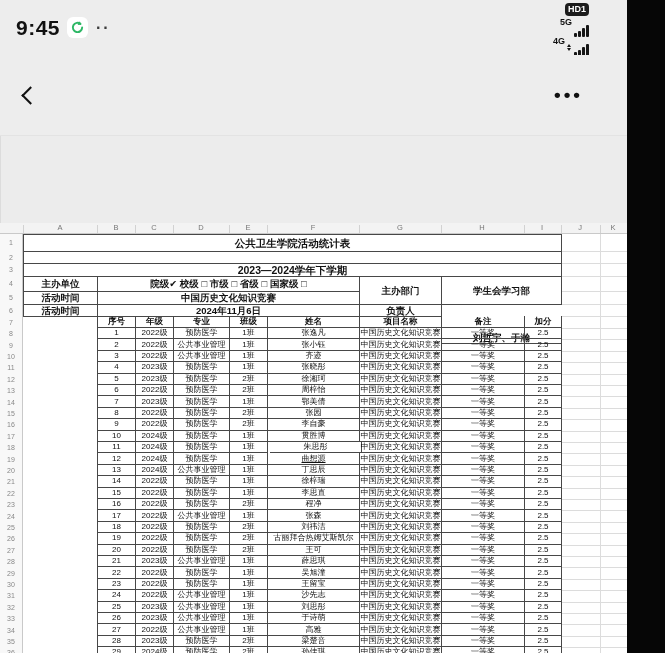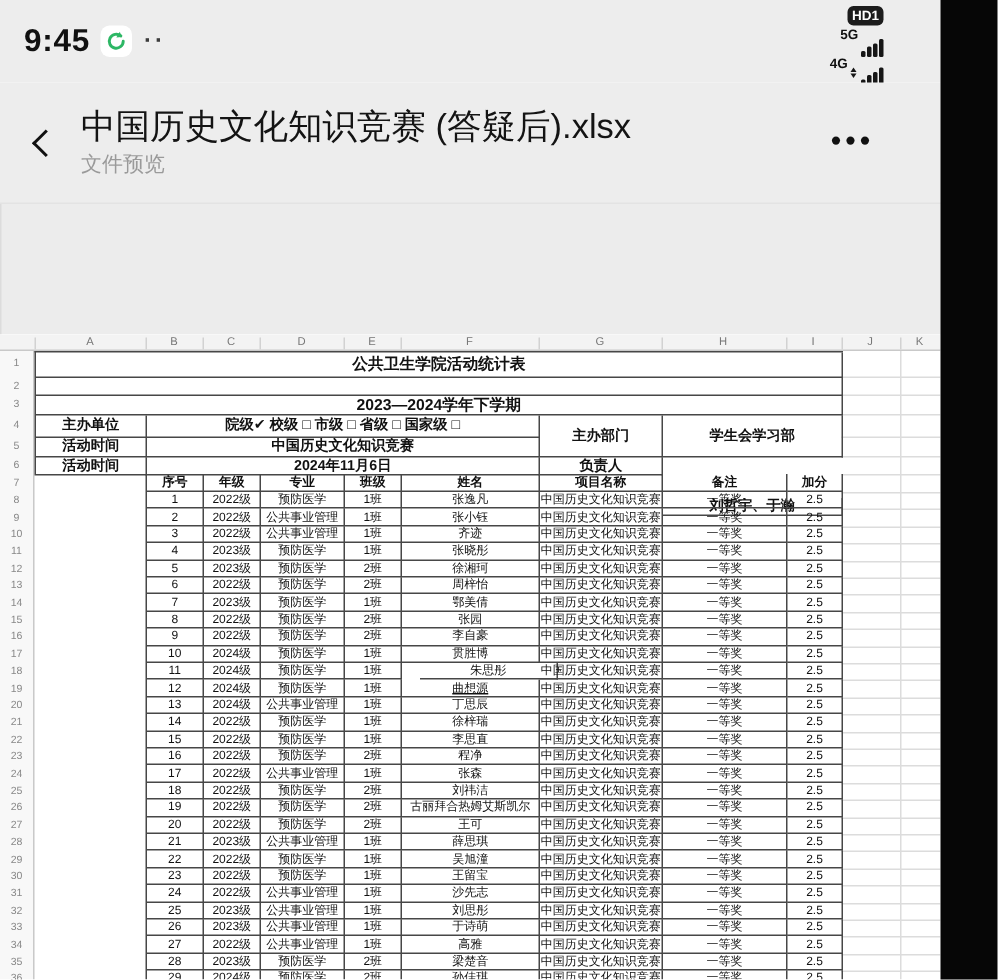--- a/index.html
+++ b/index.html
@@ -127,24 +127,20 @@
     <span class="battery">
       <span class="battery-body">100</span>
       <span class="battery-nub"></span>
     </span>
   </div>
 </div>
 
 <div class="doc-header">
   <div class="back-btn">
     <span class="chevron"></span>
-  </div>
-  <div class="title-block">
-    <div class="doc-title">中国历史文化知识竞赛 (答疑后).xlsx</div>
-    <div class="doc-subtitle">文件预览</div>
   </div>
   <div class="more-btn">•••</div>
 </div>
 
 <div class="tab-strip">
   <div class="tab-rest"></div>
 </div>
 
 <div class="sheet">
   <div class="colhead">
@@ -353,21 +349,21 @@
       <div class="cell dcell" style="left: 76px; top: 114.6px; width: 56px; height: 11.4px;">预防医学</div>
       <div class="cell dcell" style="left: 132px; top: 114.6px; width: 38px; height: 11.4px;">1班</div>
       <div class="cell dcell" style="left: 170px; top: 114.6px; width: 92px; height: 11.4px;">贯胜博</div>
       <div class="cell dcell" style="left: 262px; top: 114.6px; width: 82px; height: 11.4px;">中国历史文化知识竞赛</div>
       <div class="cell dcell" style="left: 344px; top: 114.6px; width: 83px; height: 11.4px;">一等奖</div>
       <div class="cell dcell" style="left: 427px; top: 114.6px; width: 37px; height: 11.4px;">2.5</div>
       <div class="cell dcell" style="left: 0px; top: 126px; width: 38px; height: 11.4px;">11</div>
       <div class="cell dcell" style="left: 38px; top: 126px; width: 38px; height: 11.4px;">2024级</div>
       <div class="cell dcell" style="left: 76px; top: 126px; width: 56px; height: 11.4px;">预防医学</div>
       <div class="cell dcell" style="left: 132px; top: 126px; width: 38px; height: 11.4px;">1班</div>
-      <div class="cell dcell" style="left: 182px; top: 126px; width: 92px; height: 11.4px; font-family: Liberation Serif, serif;">朱思彤</div>
+      <div class="cell dcell" style="left: 172px; top: 126px; width: 92px; height: 11.4px; font-family: Liberation Serif, serif;">朱思彤</div>
       <div class="cell dcell" style="left: 262px; top: 126px; width: 82px; height: 11.4px;">中国历史文化知识竞赛</div>
       <div class="cell dcell" style="left: 344px; top: 126px; width: 83px; height: 11.4px;">一等奖</div>
       <div class="cell dcell" style="left: 427px; top: 126px; width: 37px; height: 11.4px;">2.5</div>
       <div class="cell dcell" style="left: 0px; top: 137.4px; width: 38px; height: 11.4px;">12</div>
       <div class="cell dcell" style="left: 38px; top: 137.4px; width: 38px; height: 11.4px;">2024级</div>
       <div class="cell dcell" style="left: 76px; top: 137.4px; width: 56px; height: 11.4px;">预防医学</div>
       <div class="cell dcell" style="left: 132px; top: 137.4px; width: 38px; height: 11.4px;">1班</div>
       <div class="cell dcell" style="left: 170px; top: 137.4px; width: 92px; height: 11.4px; text-decoration: underline;">曲想源</div>
       <div class="cell dcell" style="left: 262px; top: 137.4px; width: 82px; height: 11.4px;">中国历史文化知识竞赛</div>
       <div class="cell dcell" style="left: 344px; top: 137.4px; width: 83px; height: 11.4px;">一等奖</div>

